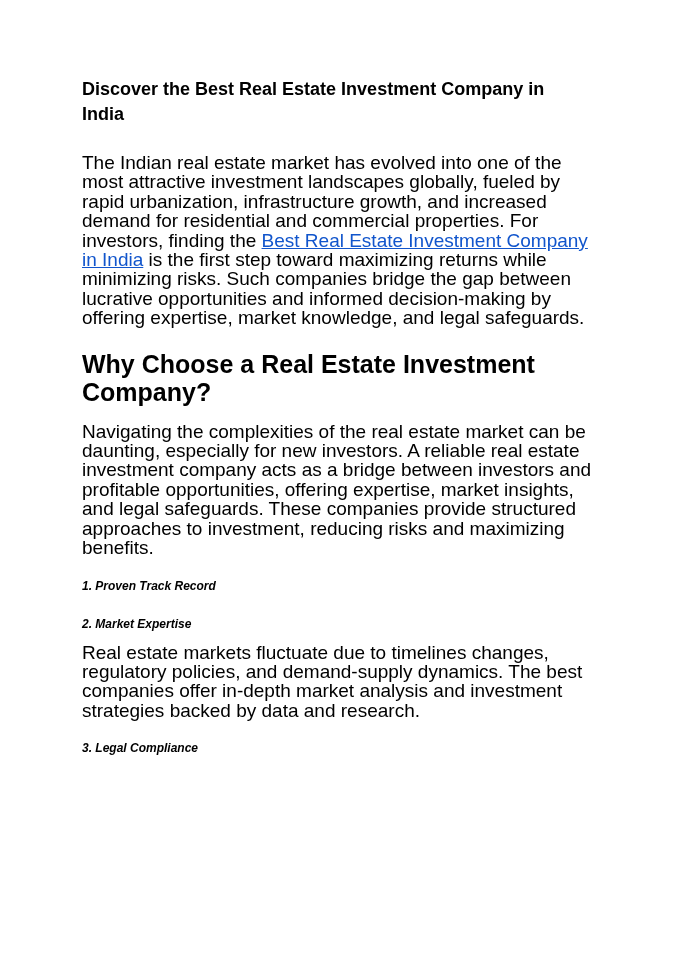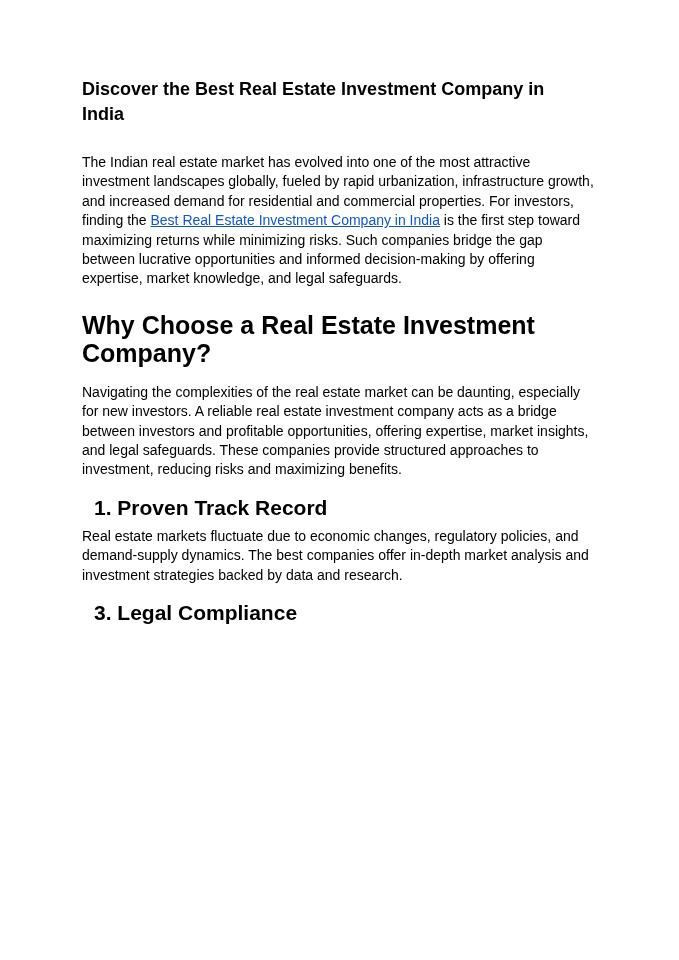--- a/index.html
+++ b/index.html
@@ -28,43 +28,45 @@
     margin: 0 0 26px 0;
     max-width: 495px;
   }
   .doc-h2 {
     font-size: 25px;
     line-height: 28px;
     font-weight: 700;
     margin: 22px 0 16px 0;
   }
   .doc-h3 {
-    font-size: 21px;
+    font-size: 12px;
     line-height: 20px;
     font-weight: 700;
-    margin: 18px 0 9px 12px;
+    margin: 18px 0 9px 0;
+    font-style: italic;
   }
   .doc-p {
-    font-size: 14px;
+    font-size: 19px;
     line-height: 19.4px;
     font-weight: 400;
     margin: 0 0 10px 0;
   }
   .doc-link {
     color: var(--link-color);
     text-decoration: underline;
     cursor: pointer;
   }
 </style>
 </head>
 <body>
 
 <div class="page">
   <div class="content">
       <h1 class="doc-h1">Discover the Best Real Estate Investment Company in India</h1>
       <p class="doc-p"><span>The Indian real estate market has evolved into one of the most attractive investment landscapes globally, fueled by rapid urbanization, infrastructure growth, and increased demand for residential and commercial properties. For investors, finding the </span><a class="doc-link">Best Real Estate Investment Company in India</a><span> is the first step toward maximizing returns while minimizing risks. Such companies bridge the gap between lucrative opportunities and informed decision-making by offering expertise, market knowledge, and legal safeguards.</span></p>
       <h2 class="doc-h2">Why Choose a Real Estate Investment Company?</h2>
       <p class="doc-p"><span>Navigating the complexities of the real estate market can be daunting, especially for new investors. A reliable real estate investment company acts as a bridge between investors and profitable opportunities, offering expertise, market insights, and legal safeguards. These companies provide structured approaches to investment, reducing risks and maximizing benefits.</span></p>
       <h3 class="doc-h3">1. Proven Track Record</h3>
-      <p class="doc-p"><span>Real estate markets fluctuate due to economic changes, regulatory policies, and demand-supply dynamics. The best companies offer in-depth market analysis and investment strategies backed by data and research.</span></p>
+      <h3 class="doc-h3">2. Market Expertise</h3>
+      <p class="doc-p"><span>Real estate markets fluctuate due to timelines changes, regulatory policies, and demand-supply dynamics. The best companies offer in-depth market analysis and investment strategies backed by data and research.</span></p>
       <h3 class="doc-h3">3. Legal Compliance</h3>
     </div>
 </div>
 
 </body></html>

